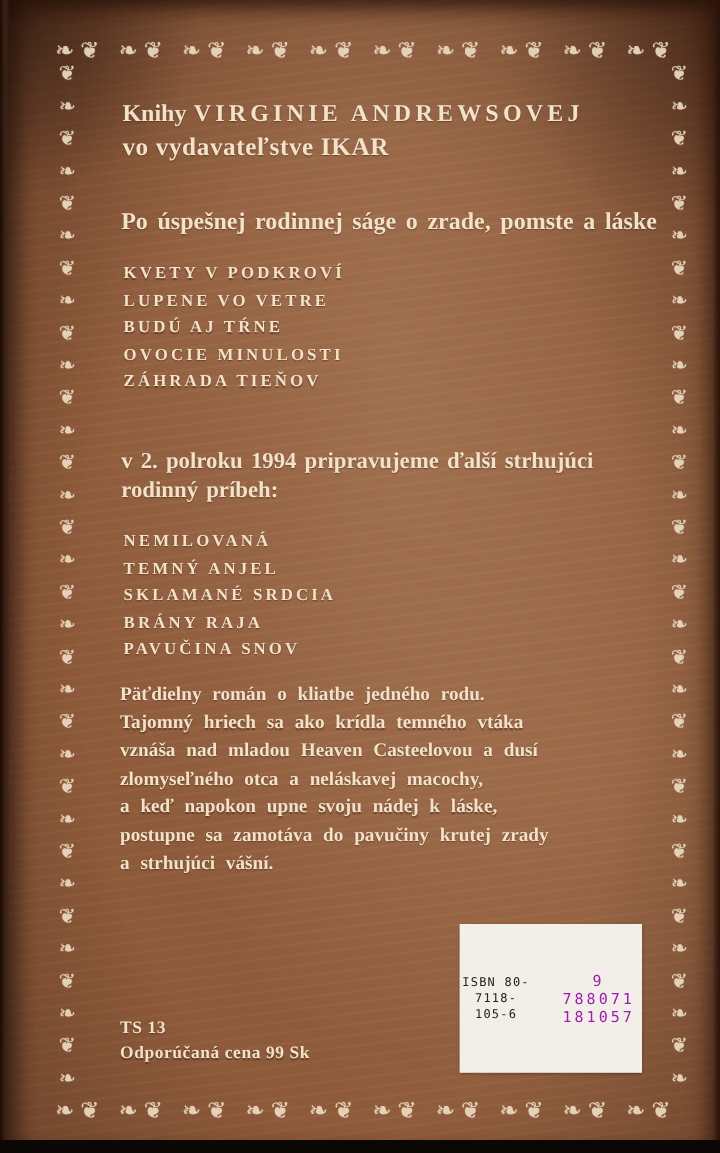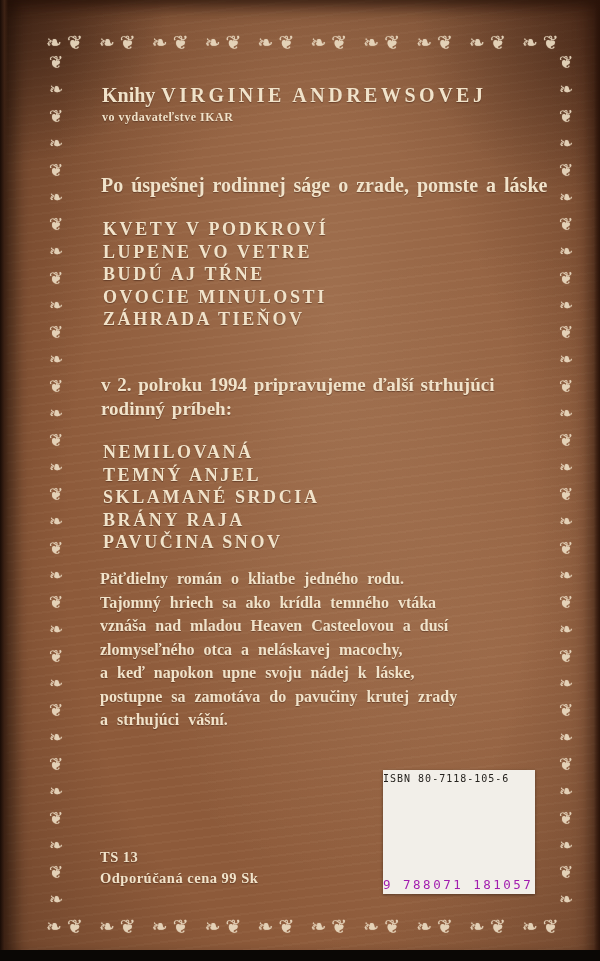--- a/index.html
+++ b/index.html
@@ -29,32 +29,32 @@
   .orn-v{top:52px;bottom:44px;width:27px;writing-mode:vertical-rl;text-orientation:upright;
     overflow:hidden;font-size:17px;letter-spacing:7px;line-height:27px;text-align:center;}
   .orn-left{left:42px;}
   .orn-right{right:21px;}
 
   .txt{position:absolute;color:#f1e3ca;font-weight:bold;
     text-shadow:0 1px 1px rgba(40,16,8,.4);white-space:nowrap;}
   .header{left:102px;top:84px;}
   .header .l1{font-size:20px;}
   .header .author{letter-spacing:3.5px;margin-left:6px;}
-  .header .l2{font-size:12px;letter-spacing:.5px;margin-top:3px;}
+  .header .l2{font-size:21px;letter-spacing:.5px;margin-top:3px;}
   .tagline{left:101px;top:174px;font-size:20px;word-spacing:3px;}
-  .titlelist{left:103px;font-size:18px;letter-spacing:2.6px;line-height:22.5px;}
+  .titlelist{left:103px;font-size:14px;letter-spacing:2.6px;line-height:22.5px;}
   .list1{top:218px;}
   .list2{top:441px;}
   .announce{left:101px;top:373px;font-size:19px;line-height:24px;word-spacing:2px;}
   .synopsis{left:100px;top:567px;font-size:16px;line-height:23.5px;word-spacing:5px;}
   .footer{left:100px;top:847px;font-size:14.5px;line-height:21px;letter-spacing:.5px;}
 
   .barcode{position:absolute;left:383px;top:770px;width:152px;height:124px;
     background:#f2efe9;box-shadow:0 1px 3px rgba(0,0,0,.4);
-    display:flex;flex-direction:column;align-items:flex-start;padding:2px 0;box-sizing:border-box;}
+    display:flex;flex-direction:row;align-items:center;padding:2px 0;box-sizing:border-box;}
   .barcode .isbn{font-family:"DejaVu Sans Mono",monospace;font-size:10px;letter-spacing:1px;
     color:#26231f;text-align:center;line-height:13px;}
   .barcode .bars{flex:1;margin:1px 7px 0 12px;
     background:repeating-linear-gradient(90deg,
       #17130f 0 2px,#f2efe9 2px 3px,#17130f 3px 6px,#f2efe9 6px 9px,
       #17130f 9px 10px,#f2efe9 10px 12px,#17130f 12px 15px,#f2efe9 15px 17px,
       #17130f 17px 18px,#f2efe9 18px 21px);}
   .barcode .digits{font-family:"DejaVu Sans Mono",monospace;font-size:12.5px;letter-spacing:2.5px;
     color:#a21caf;text-align:center;line-height:15px;margin-top:1px;}
 </style>

